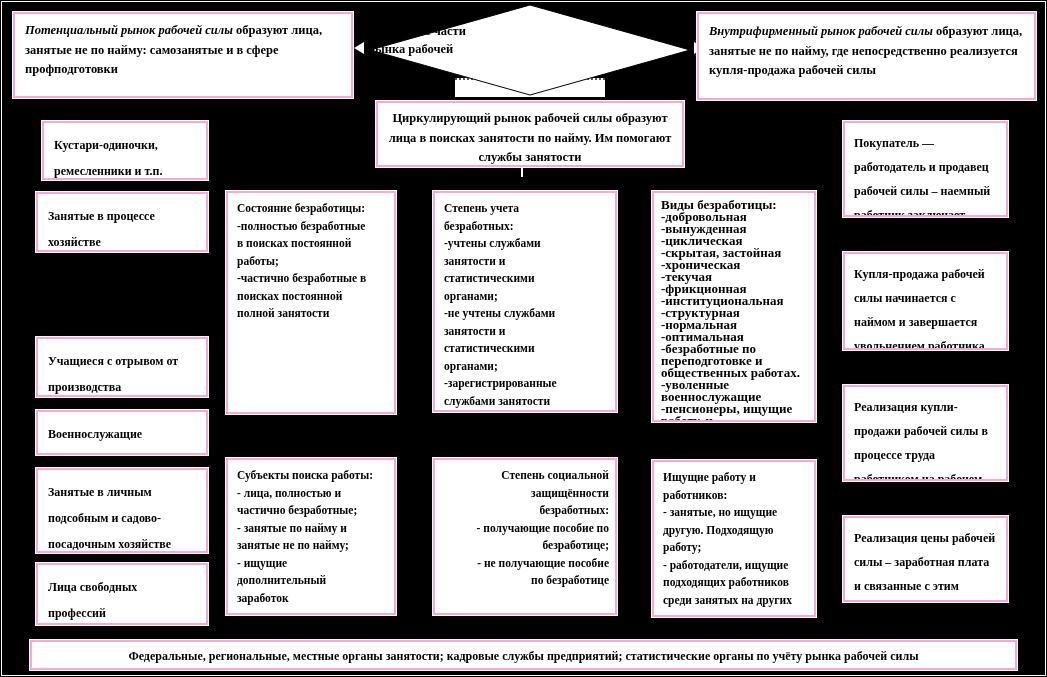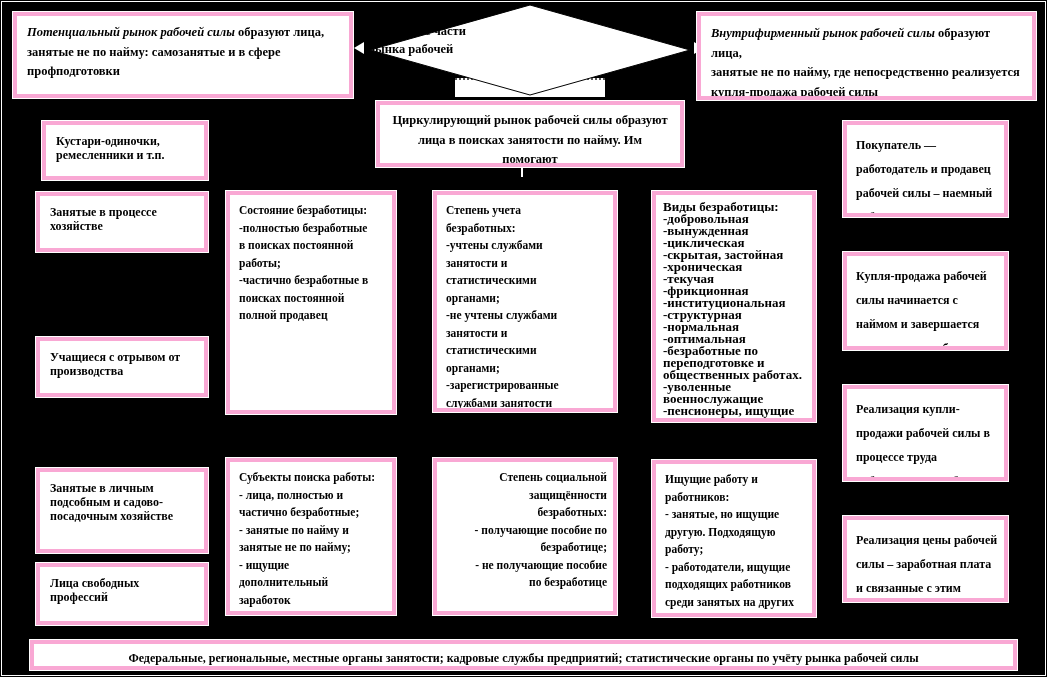--- a/index.html
+++ b/index.html
@@ -3,21 +3,21 @@
 <meta charset="utf-8">
 <style>
   html,body{margin:0;padding:0;background:#000;}
   #canvas{
     position:relative;width:1047px;height:677px;background:#000;
     font-family:"Liberation Serif","DejaVu Serif",serif;
     font-weight:bold;color:#000;overflow:hidden;
   }
   #frame{position:absolute;left:1px;top:1px;right:1px;bottom:1px;border:1px solid #fff;pointer-events:none;}
   .box{
-    position:absolute;background:#fff;border:4px solid #f9a8d4;
+    position:absolute;background:#fff;border:2px solid #f9a8d4;
     box-shadow:0 0 0 1px #fff;box-sizing:border-box;
     white-space:pre-line;overflow:hidden;
   }
   .tl{left:13px;top:12px;width:340px;height:86px;padding:7px 8px 0 10px;font-size:12.5px;line-height:19.5px;}
   .tr{left:697px;top:12px;width:339px;height:88px;padding:8px 8px 0 10px;font-size:12.5px;line-height:19.5px;}
   .it{font-style:italic;}
   #diamond-wrap{position:absolute;left:368px;top:4px;width:324px;height:92px;z-index:3;}
   #diamond-text{
     position:absolute;left:0;top:18px;width:324px;
     font-size:12.5px;line-height:18px;white-space:pre-line;
@@ -25,21 +25,21 @@
   #diamond-base{
     position:absolute;left:455px;top:78px;width:150px;height:17px;background:#fff;
     border-top:2px dotted #555;z-index:2;
   }
   #circulating{left:376px;top:101px;width:308px;height:66px;text-align:center;padding:6px 10px 0 10px;font-size:12.5px;line-height:19.5px;z-index:4;}
   .connector-v{position:absolute;left:521px;top:168px;width:2px;height:9px;background:#fff;}
   .arrow{position:absolute;width:0;height:0;border-top:6px solid transparent;border-bottom:6px solid transparent;}
   #arrow-left{left:354px;top:42px;border-right:10px solid #fff;}
   #arrow-right{left:694px;top:42px;border-left:10px solid #fff;}
   
-  .lc{width:172px;left:36px;padding:9px 6px 0 10px;font-size:12px;line-height:14px;}
+  .lc{width:172px;left:36px;padding:9px 6px 0 10px;font-size:12px;line-height:26px;}
   #l1{left:42px;top:121px;width:166px;height:59px;}
   #l2{top:192px;height:60px;}
   #l3{top:267px;height:58px;}
   #l4{top:337px;height:60px;}
   #l5{top:410px;height:45px;}
   #l6{top:468px;height:85px;}
   #l7{top:563px;height:62px;}
   
   .mc{padding:7px 6px 0 9px;font-size:11.5px;line-height:17.5px;}
   #m1{left:226px;top:191px;width:170px;height:223px;}
@@ -89,33 +89,34 @@
 занятые не по найму, где непосредственно реализуется
 купля-продажа рабочей силы</span></div>
   <div class="connector-v"></div>
 
   <div class="box lc" id="l1">Кустари-одиночки,
 ремесленники и т.п.</div>
   <div class="box lc" id="l2">Занятые в процессе
 хозяйстве</div>
   <div class="box lc" id="l4">Учащиеся с отрывом от
 производства</div>
+  <div class="box lc" id="l5">Военнослужащие</div>
   <div class="box lc" id="l6">Занятые в личным
 подсобным и садово-
 посадочным хозяйстве</div>
   <div class="box lc" id="l7">Лица свободных
 профессий</div>
 
   <div class="box mc" id="m1">Состояние  безработицы:
 -полностью безработные
 в поисках постоянной
 работы;
 -частично безработные в
 поисках постоянной
-полной продавец</div>
+полной занятости</div>
   <div class="box mc" id="m2">Степень учета
 безработных:
 -учтены службами
 занятости и
 статистическими
 органами;
 -не учтены службами
 занятости и
 статистическими
 органами;

